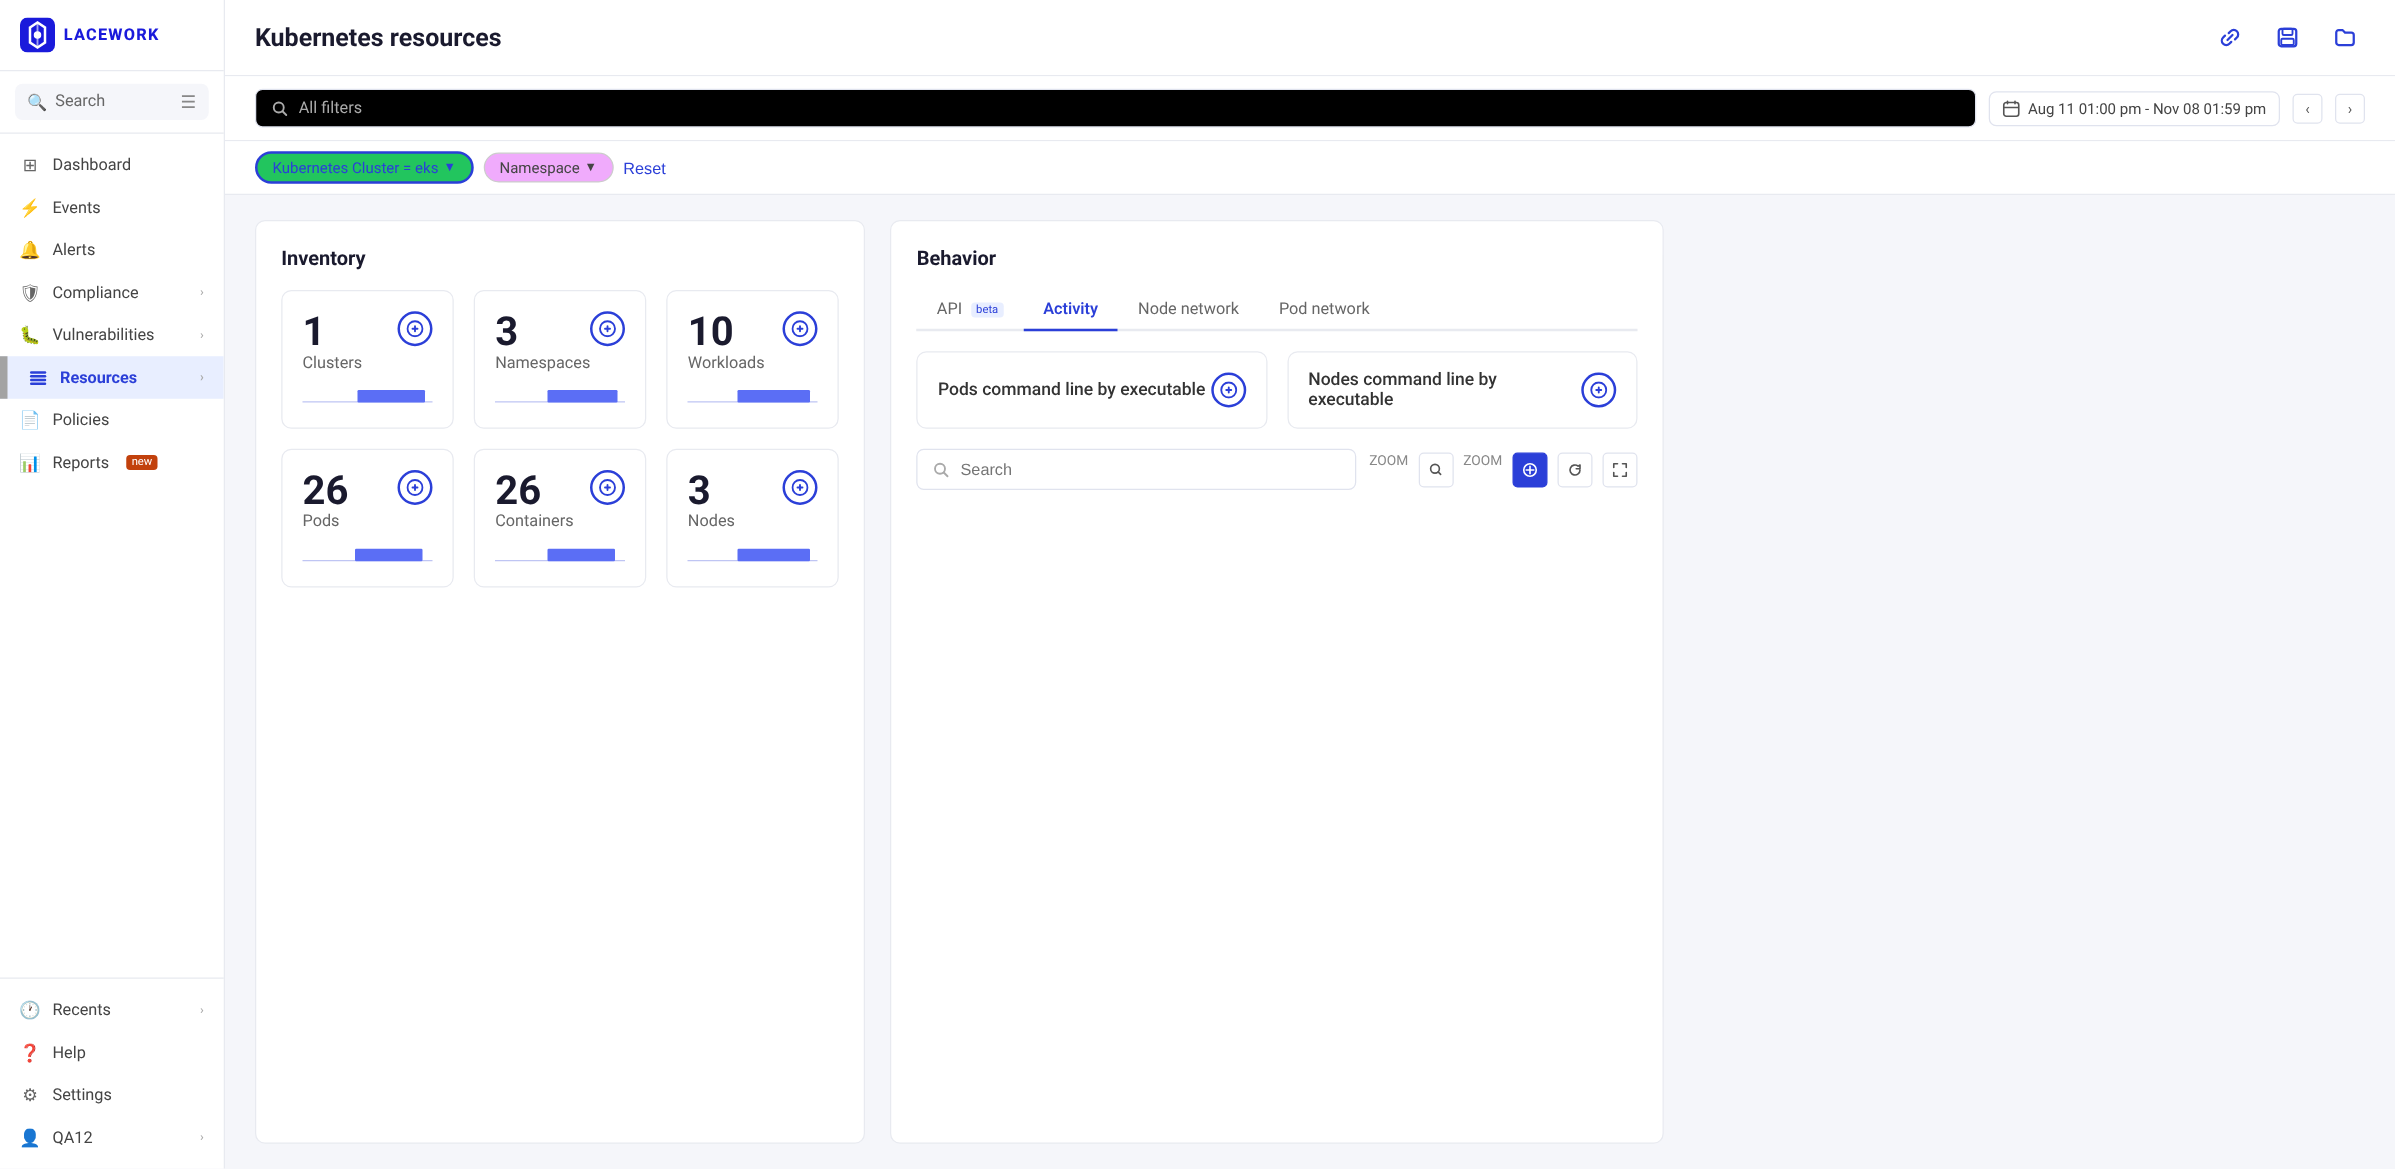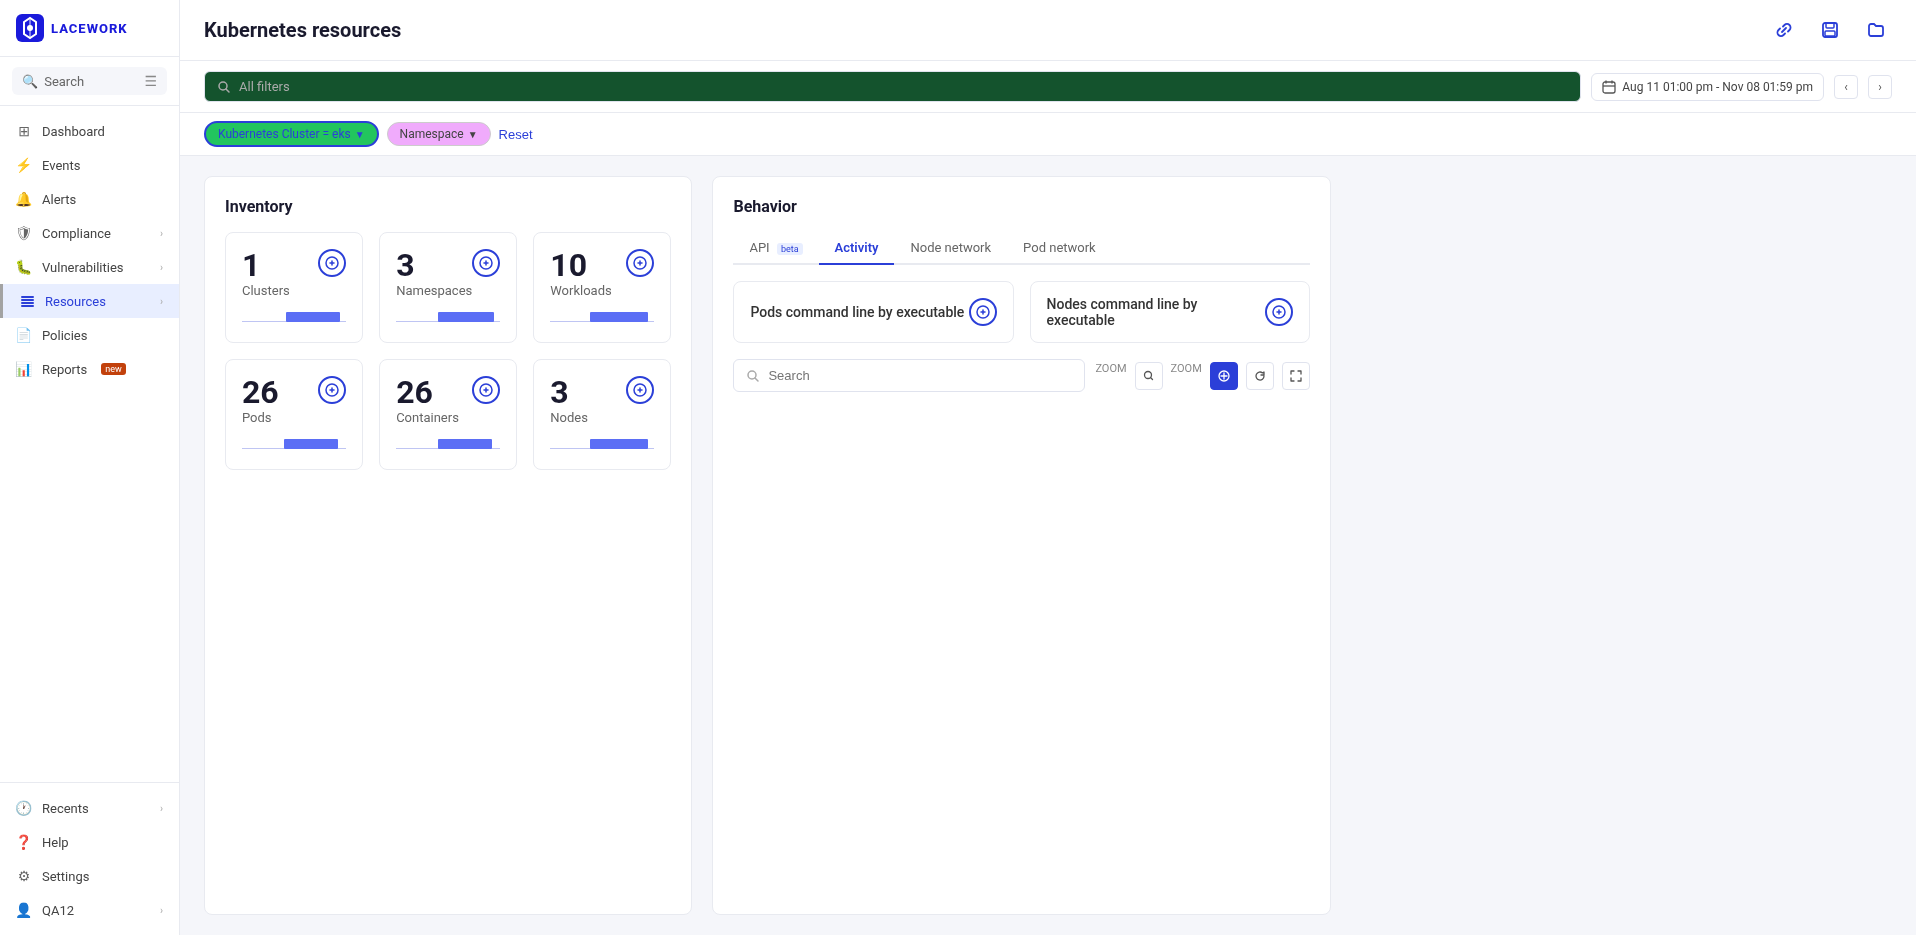--- a/index.html
+++ b/index.html
@@ -6,38 +6,38 @@
     body { font-family: -apple-system, BlinkMacSystemFont, 'Segoe UI', Roboto, sans-serif; display: flex; height: 935px; overflow: hidden; background: #f5f6fa; }
 
     
     .sidebar { width: 180px; background: #fff; border-right: 1px solid #e8eaf0; display: flex; flex-direction: column; height: 100%; flex-shrink: 0; }
     .sidebar-logo { display: flex; align-items: center; gap: 8px; padding: 14px 16px; border-bottom: 1px solid #e8eaf0; }
     .sidebar-search { padding: 10px 12px; border-bottom: 1px solid #e8eaf0; }
     .sidebar-search-inner { display: flex; align-items: center; gap: 6px; background: #f5f6fa; border-radius: 6px; padding: 6px 10px; cursor: pointer; }
     .sidebar-search-inner span { font-size: 13px; color: #555; }
     .sidebar-nav { flex: 1; padding: 8px 0; overflow-y: auto; }
     .nav-item { display: flex; align-items: center; justify-content: space-between; padding: 9px 16px; cursor: pointer; font-size: 13px; color: #444; border-radius: 0; }
-    .nav-item.active { background: #e8eeff; color: #2b3fd8; font-weight: 400; border-left: 3px solid #a3a3a3; }
+    .nav-item.active { background: #e8eeff; color: #2b3fd8; font-weight: 700; border-left: 6px solid #a3a3a3; }
     .nav-item-left { display: flex; align-items: center; gap: 10px; }
     .nav-icon { width: 16px; height: 16px; display: flex; align-items: center; justify-content: center; color: #666; font-size: 14px; }
     .nav-item.active .nav-icon { color: #2b3fd8; }
     .nav-chevron { font-size: 10px; color: #aaa; }
     .sidebar-bottom { padding: 8px 0; border-top: 1px solid #e8eaf0; }
     .badge-new { background: #c2410c; color: #fff; font-size: 9px; padding: 1px 4px; border-radius: 3px; margin-left: 4px; }
 
     
     .main { flex: 1; display: flex; flex-direction: column; overflow: hidden; }
     .main-header { background: #fff; border-bottom: 1px solid #e8eaf0; padding: 14px 24px; display: flex; align-items: center; justify-content: space-between; }
     .main-title { font-size: 20px; font-weight: 700; color: #1a1a2e; }
     .header-actions { display: flex; align-items: center; gap: 14px; }
     .header-icon-btn { width: 32px; height: 32px; display: flex; align-items: center; justify-content: center; color: #2b3fd8; cursor: pointer; border-radius: 4px; }
 
     
     .filter-bar { background: #fff; padding: 10px 24px; border-bottom: 1px solid #e8eaf0; display: flex; align-items: center; gap: 10px; }
-    .filter-input { flex: 1; display: flex; align-items: center; gap: 8px; border: 1px solid #e0e3ee; border-radius: 6px; padding: 7px 12px; background: #14532d; }
+    .filter-input { flex: 1; display: flex; align-items: center; gap: 8px; border: 1px solid #e0e3ee; border-radius: 6px; padding: 7px 12px; background: #000000; }
     .filter-input span { font-size: 13px; color: #aaa; }
     .date-range { display: flex; align-items: center; gap: 6px; border: 1px solid #e0e3ee; border-radius: 6px; padding: 6px 10px; font-size: 12px; color: #444; cursor: pointer; }
     .date-nav-btn { width: 24px; height: 24px; display: flex; align-items: center; justify-content: center; border: 1px solid #e0e3ee; border-radius: 4px; cursor: pointer; color: #555; font-size: 12px; }
 
     
     .active-filters { background: #fff; padding: 8px 24px; border-bottom: 1px solid #e8eaf0; display: flex; align-items: center; gap: 8px; }
     .filter-chip { display: flex; align-items: center; gap: 4px; border: 2px solid #2b3fd8; border-radius: 20px; padding: 4px 12px; font-size: 12px; color: #2b3fd8; cursor: pointer; background: #22c55e; font-weight: 400; }
     .filter-chip-chevron { font-size: 10px; }
     .filter-chip-outline { border: 1px solid #ccc; color: #444; border-radius: 20px; padding: 4px 12px; font-size: 12px; cursor: pointer; display: flex; align-items: center; gap: 4px; background: #f0abfc; }
     .reset-btn { font-size: 13px; color: #2b3fd8; cursor: pointer; background: none; border: none; }

